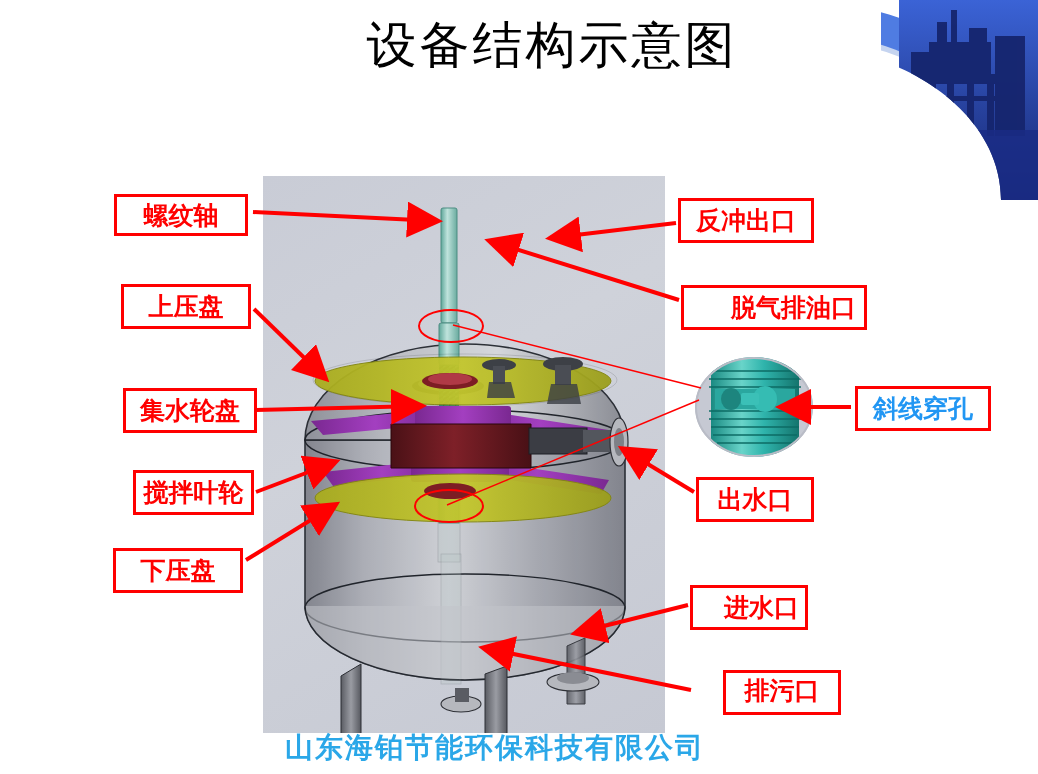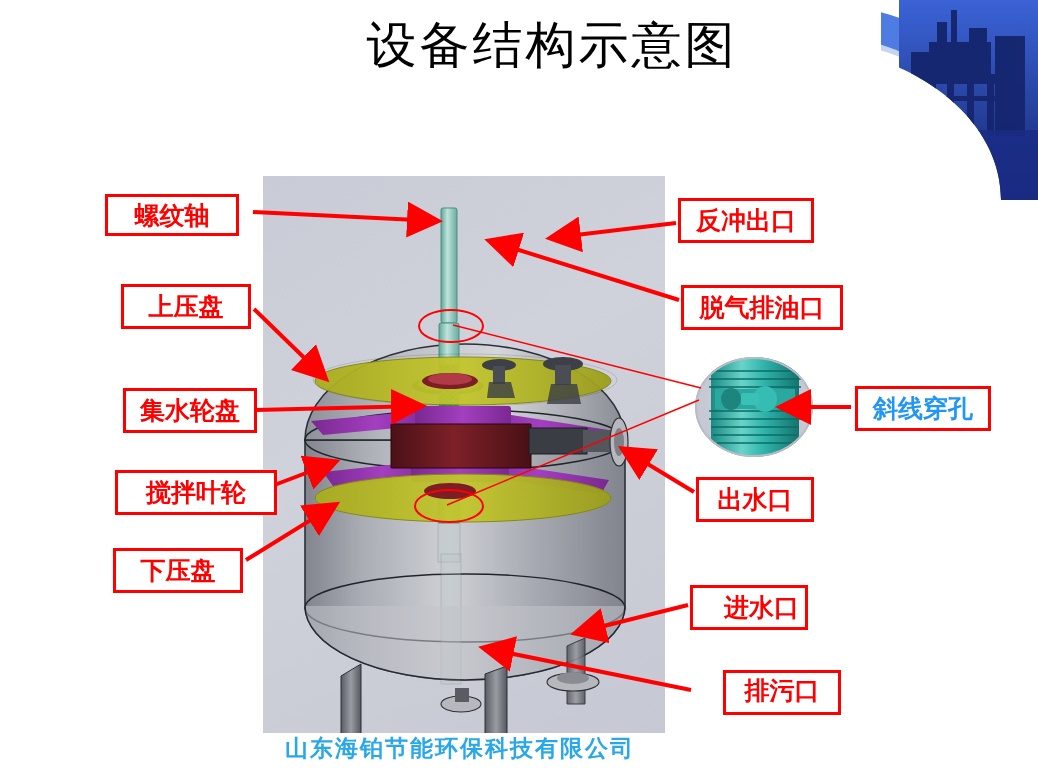--- a/index.html
+++ b/index.html
@@ -59,21 +59,21 @@
   .lbl.blue{color:#2196f3;}
 
   
   .leaders{position:absolute;left:0;top:0;width:1038px;height:774px;pointer-events:none;z-index:5;}
 
   
   .footer{
     position:absolute;left:252px;top:731px;
     font-family:"Liberation Sans", sans-serif;
     font-weight:700;
-    font-size:23px;line-height:34px;
+    font-size:28px;line-height:34px;
     color:#2aa7e8;
     letter-spacing:2px;
     white-space:nowrap;
     z-index:7;
   }
 </style>
 </head>
 <body>
 
 <div id="slide">
@@ -319,40 +319,40 @@
       <line x1="655" y1="605" x2="543" y2="633"></line>
       <line x1="658" y1="690" x2="451" y2="648"></line>
       <line x1="818" y1="407" x2="748" y2="407"></line>
     </g>
     <g stroke="#ff0000" stroke-width="1.4" fill="none">
       <line x1="420" y1="325" x2="668" y2="388"></line>
       <line x1="414" y1="505" x2="666" y2="400"></line>
     </g>
   </svg>
 
-  <div class="lbl sans" style="left:72px;top:194px;width:134px;height:42px;">
+  <div class="lbl sans" style="left:81px;top:194px;width:134px;height:42px;">
     <span>螺纹轴</span>
   </div>
   <div class="lbl" style="left:88px;top:284px;width:130px;height:45px;">
     <span>上压盘</span>
   </div>
   <div class="lbl" style="left:90px;top:388px;width:134px;height:45px;align-items:center;">
     <span>集水轮盘</span>
   </div>
-  <div class="lbl" style="left:82px;top:470px;width:162px;height:45px;">
+  <div class="lbl" style="left:100px;top:470px;width:121px;height:45px;">
     <span>搅拌叶轮</span>
   </div>
   <div class="lbl" style="left:80px;top:548px;width:130px;height:45px;">
     <span>下压盘</span>
   </div>
 
   <div class="lbl" style="left:645px;top:198px;width:136px;height:45px;justify-content:center;">
     <span>反冲出口</span>
   </div>
-  <div class="lbl" style="left:648px;top:285px;width:162px;height:45px;">
+  <div class="lbl" style="left:648px;top:285px;width:186px;height:45px;justify-content:flex-end;">
     <span>脱气排油口</span>
   </div>
   <div class="lbl blue" style="left:822px;top:386px;width:136px;height:45px;text-align:right;">
     <span>斜线穿孔</span>
   </div>
   <div class="lbl" style="left:663px;top:477px;width:118px;height:45px;">
     <span>出水口</span>
   </div>
   <div class="lbl" style="left:657px;top:585px;width:118px;height:45px;padding-left:33px;">
     <span>进水口</span>

